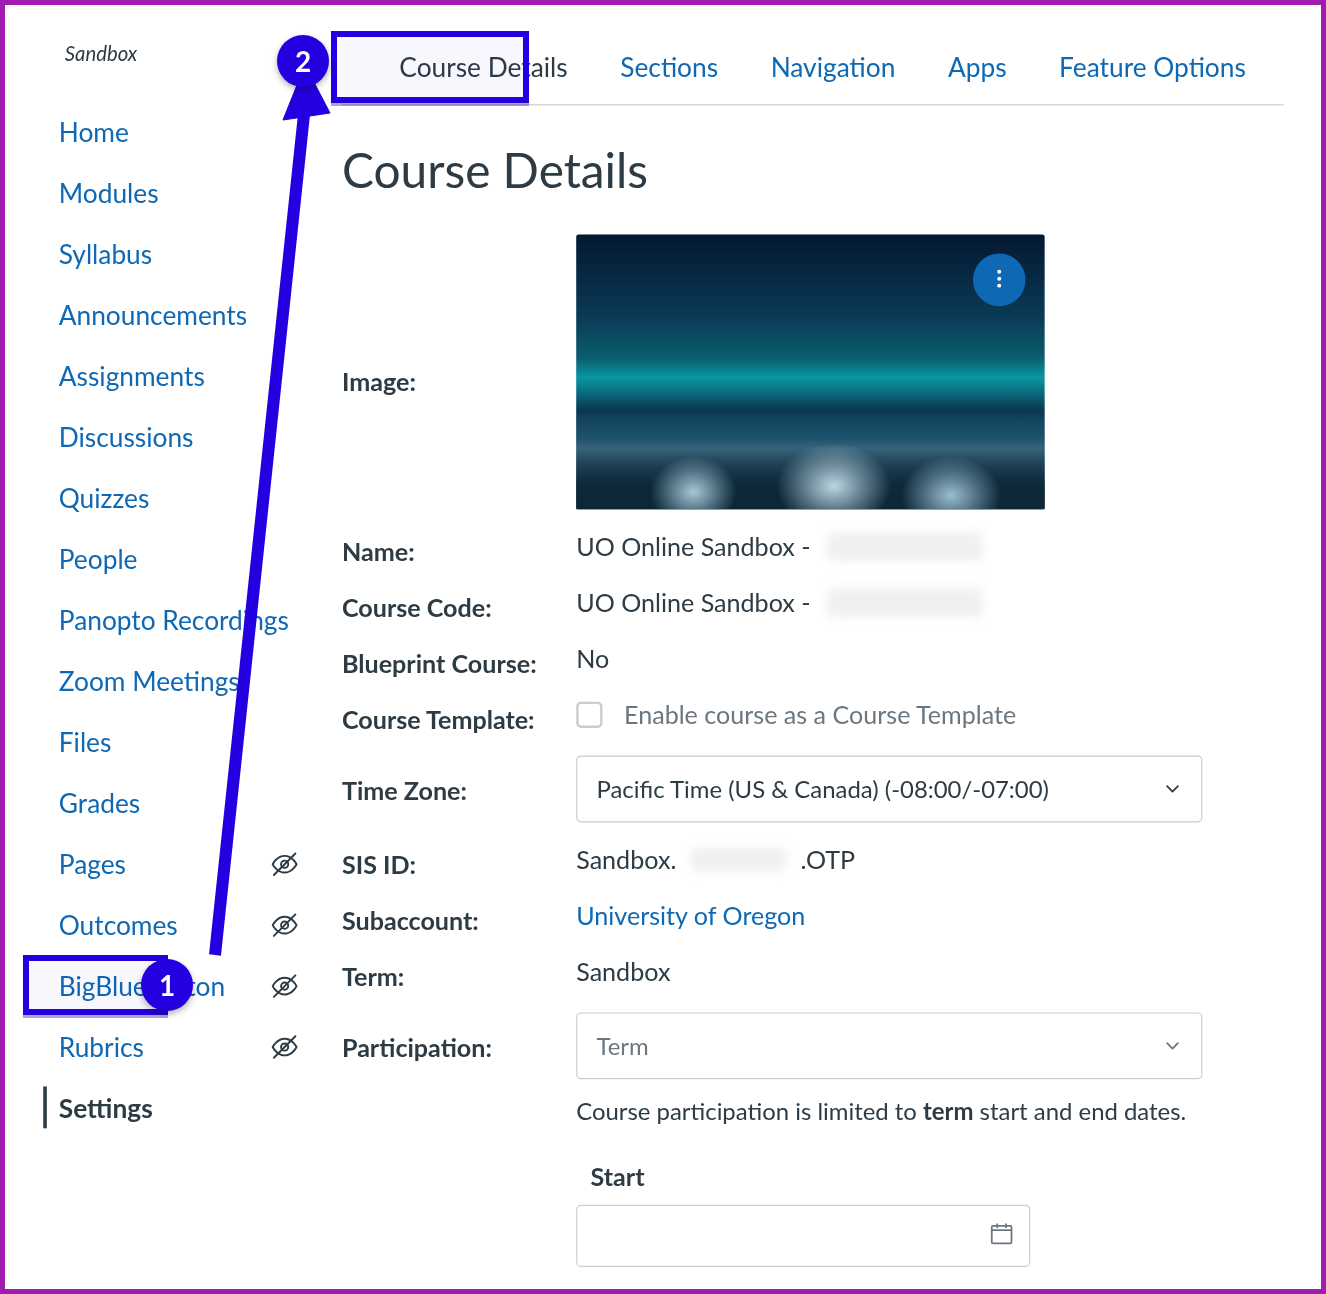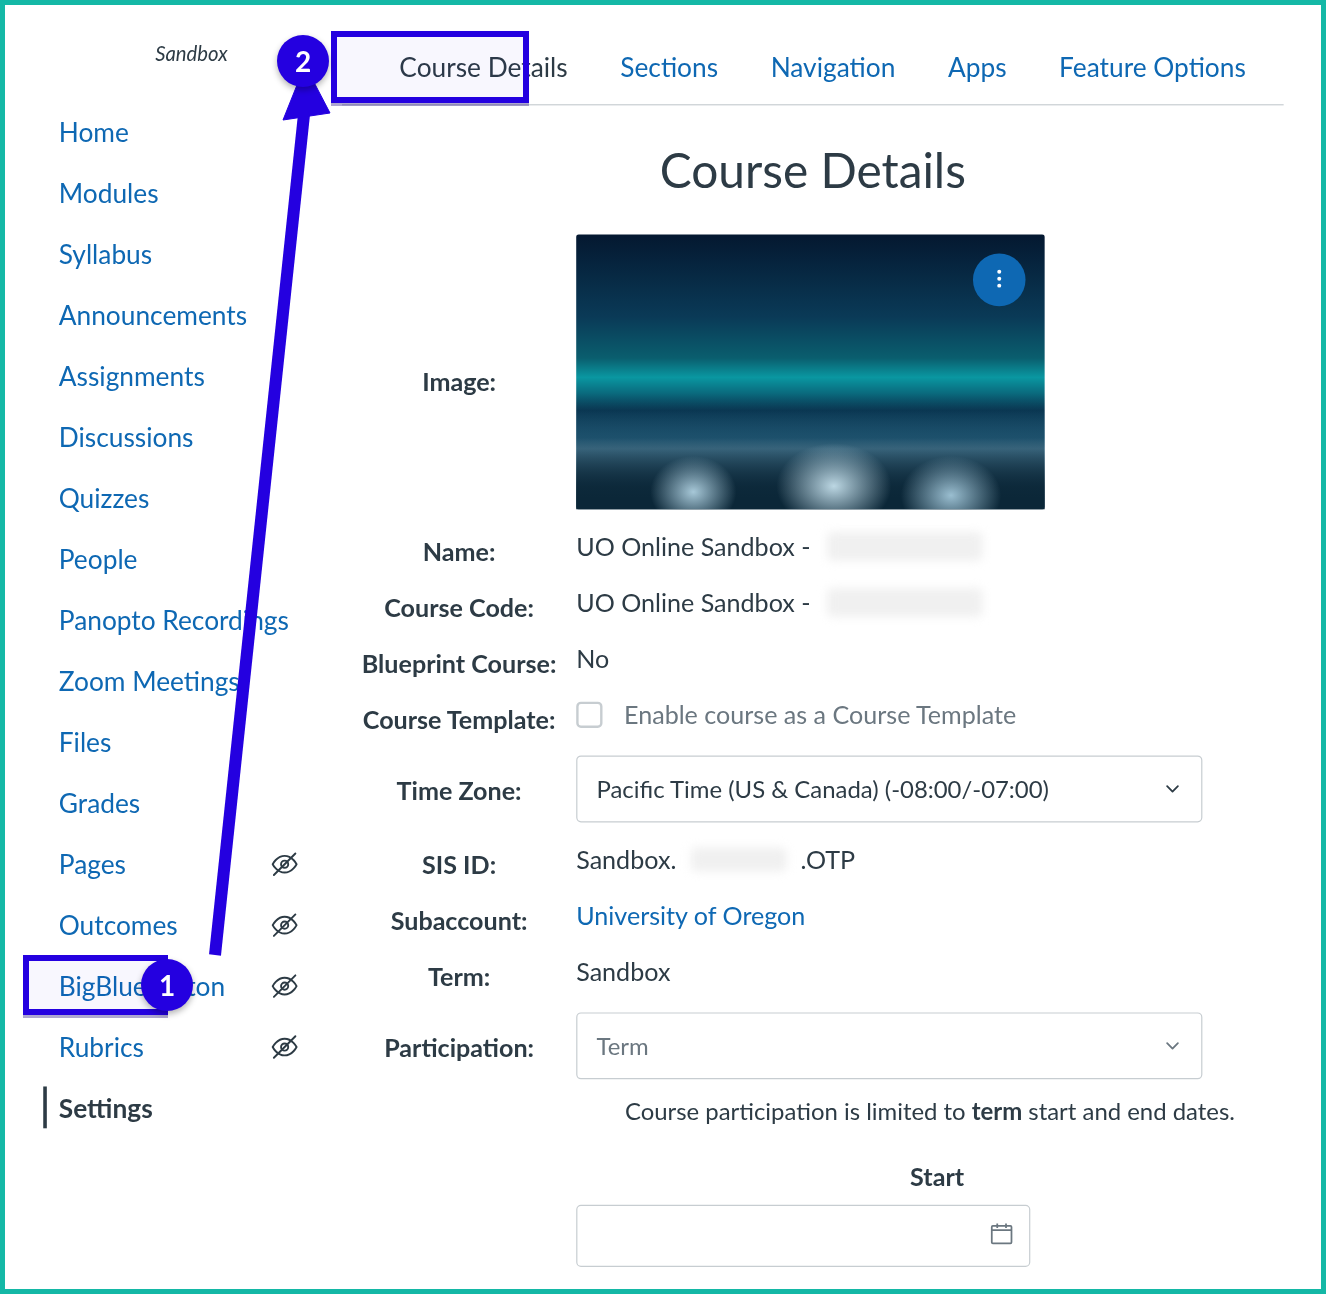--- a/index.html
+++ b/index.html
@@ -5,25 +5,24 @@
   * { box-sizing: border-box; }
   html, body {
     margin: 0; padding: 0;
     font-family: "Lato","Helvetica Neue",Helvetica,Arial,sans-serif;
     font-size: 20px;
     color: #2D3B45;
     background: #fff;
   }
   .frame {
     width: 1326px; height: 1294px;
-    border: 5px solid #14b8a6;
+    border: 5px solid #a21caf;
     position: relative;
     overflow: hidden;
     transform-origin: top left;
-    text-align: center;
   }
   .inner {
     display: flex;
     width: 1090px;
     height: auto;
     padding: 24px 0 0 0;
   }
   
   .sidebar {
     width: 262px;

